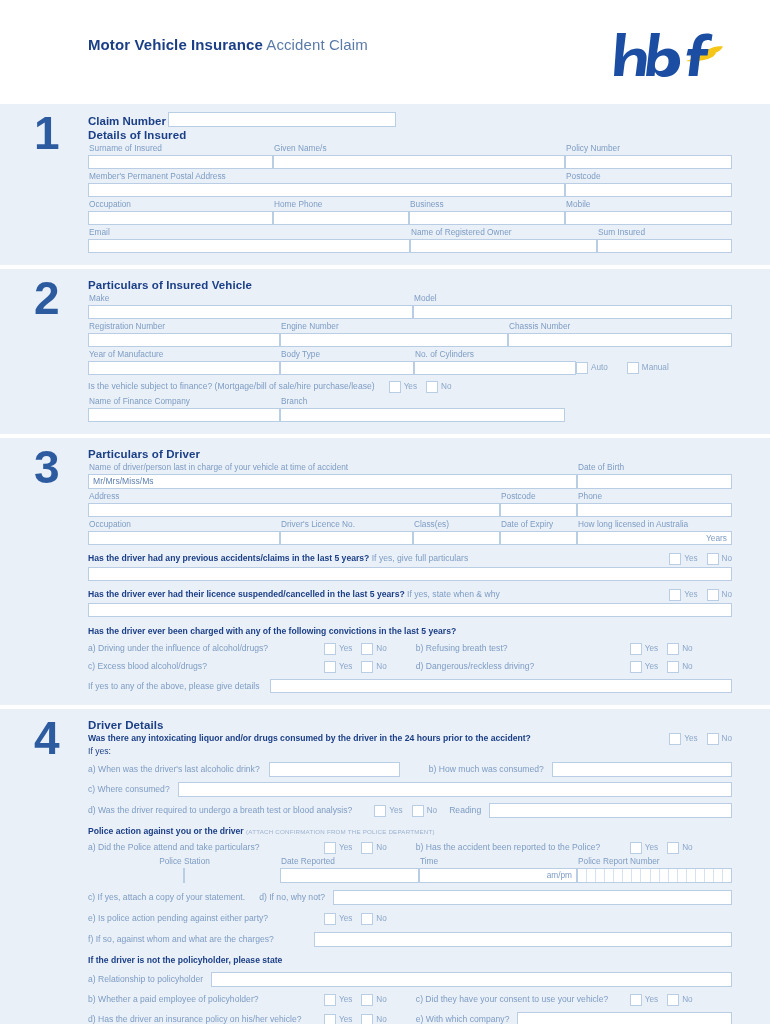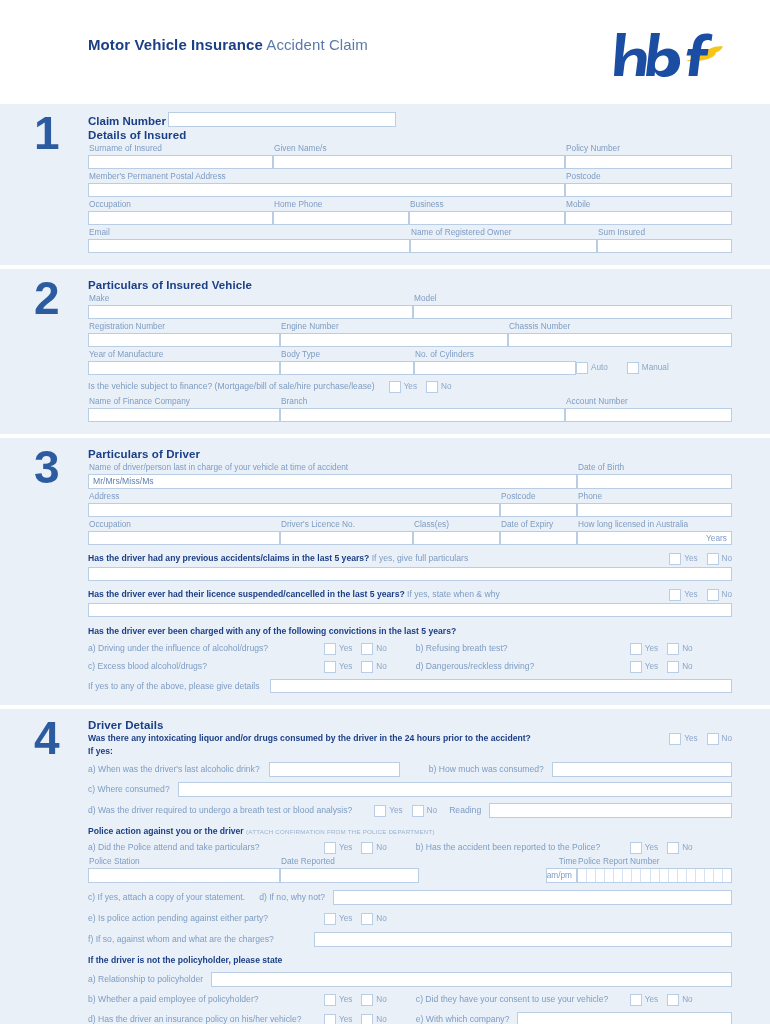--- a/index.html
+++ b/index.html
@@ -143,21 +143,21 @@
     display: flex;
     overflow: hidden;
   }
   .seg span {
     flex: 1 1 0;
     border-right: 1px solid #d6e2f1;
     height: 100%;
   }
   .seg span:last-child { border-right: none; }
 
-  .bold-sub { color: #1b3f87; font-weight: bold; font-size: 8.6px; line-height: 13px; }
+  .bold-sub { color: #1b3f87; font-weight: normal; font-size: 8.6px; line-height: 13px; }
 </style>
 </head>
 <body>
 
 <div class="page">
 
   <div class="header">
     <div class="title-wrap">
       <span class="title-strong">Motor Vehicle Insurance</span>
       <span class="title-light">Accident Claim</span>
@@ -319,24 +319,20 @@
 
     <div class="row" style="margin-top:2px;">
       <div class="fld" style="width:192px;">
         <div class="lbl">Name of Finance Company</div>
         <div class="box"></div>
       </div>
       <div class="fld" style="width:285px;">
         <div class="lbl">Branch</div>
         <div class="box"></div>
       </div>
-      <div class="fld" style="width:167px;">
-        <div class="lbl">Account Number</div>
-        <div class="box"></div>
-      </div>
     </div>
   </div>
 
   <div class="section">
     <div class="sec-num">3</div>
     <div class="sec-title">Particulars of Driver</div>
 
     <div class="row">
       <div class="fld" style="width:489px;">
         <div class="lbl">Name of driver/person last in charge of your vehicle at time of accident</div>
@@ -561,29 +557,29 @@
           <span class="cbl">Yes</span>
         </div>
         <div class="cbgrp">
           <div class="cb"></div>
           <span class="cbl">No</span>
         </div>
       </div>
     </div>
 
     <div class="row" style="margin-top:1px;">
-      <div class="fld" style="width:192px;">
+      <div class="fld" style="width:192px;align-items:center;">
         <div class="lbl">Police Station</div>
         <div class="box tall"></div>
       </div>
       <div class="fld" style="width:139px;">
         <div class="lbl">Date Reported</div>
         <div class="box tall"></div>
       </div>
-      <div class="fld" style="width:158px;align-items:flex-end;">
+      <div class="fld" style="width:158px;">
         <div class="lbl">Time</div>
         <div class="box tall txt-right">am/pm</div>
       </div>
       <div class="fld" style="width:155px;">
         <div class="lbl">Police Report Number</div>
         <div class="seg">
           <span></span>
             <span></span>
             <span></span>
             <span></span>

